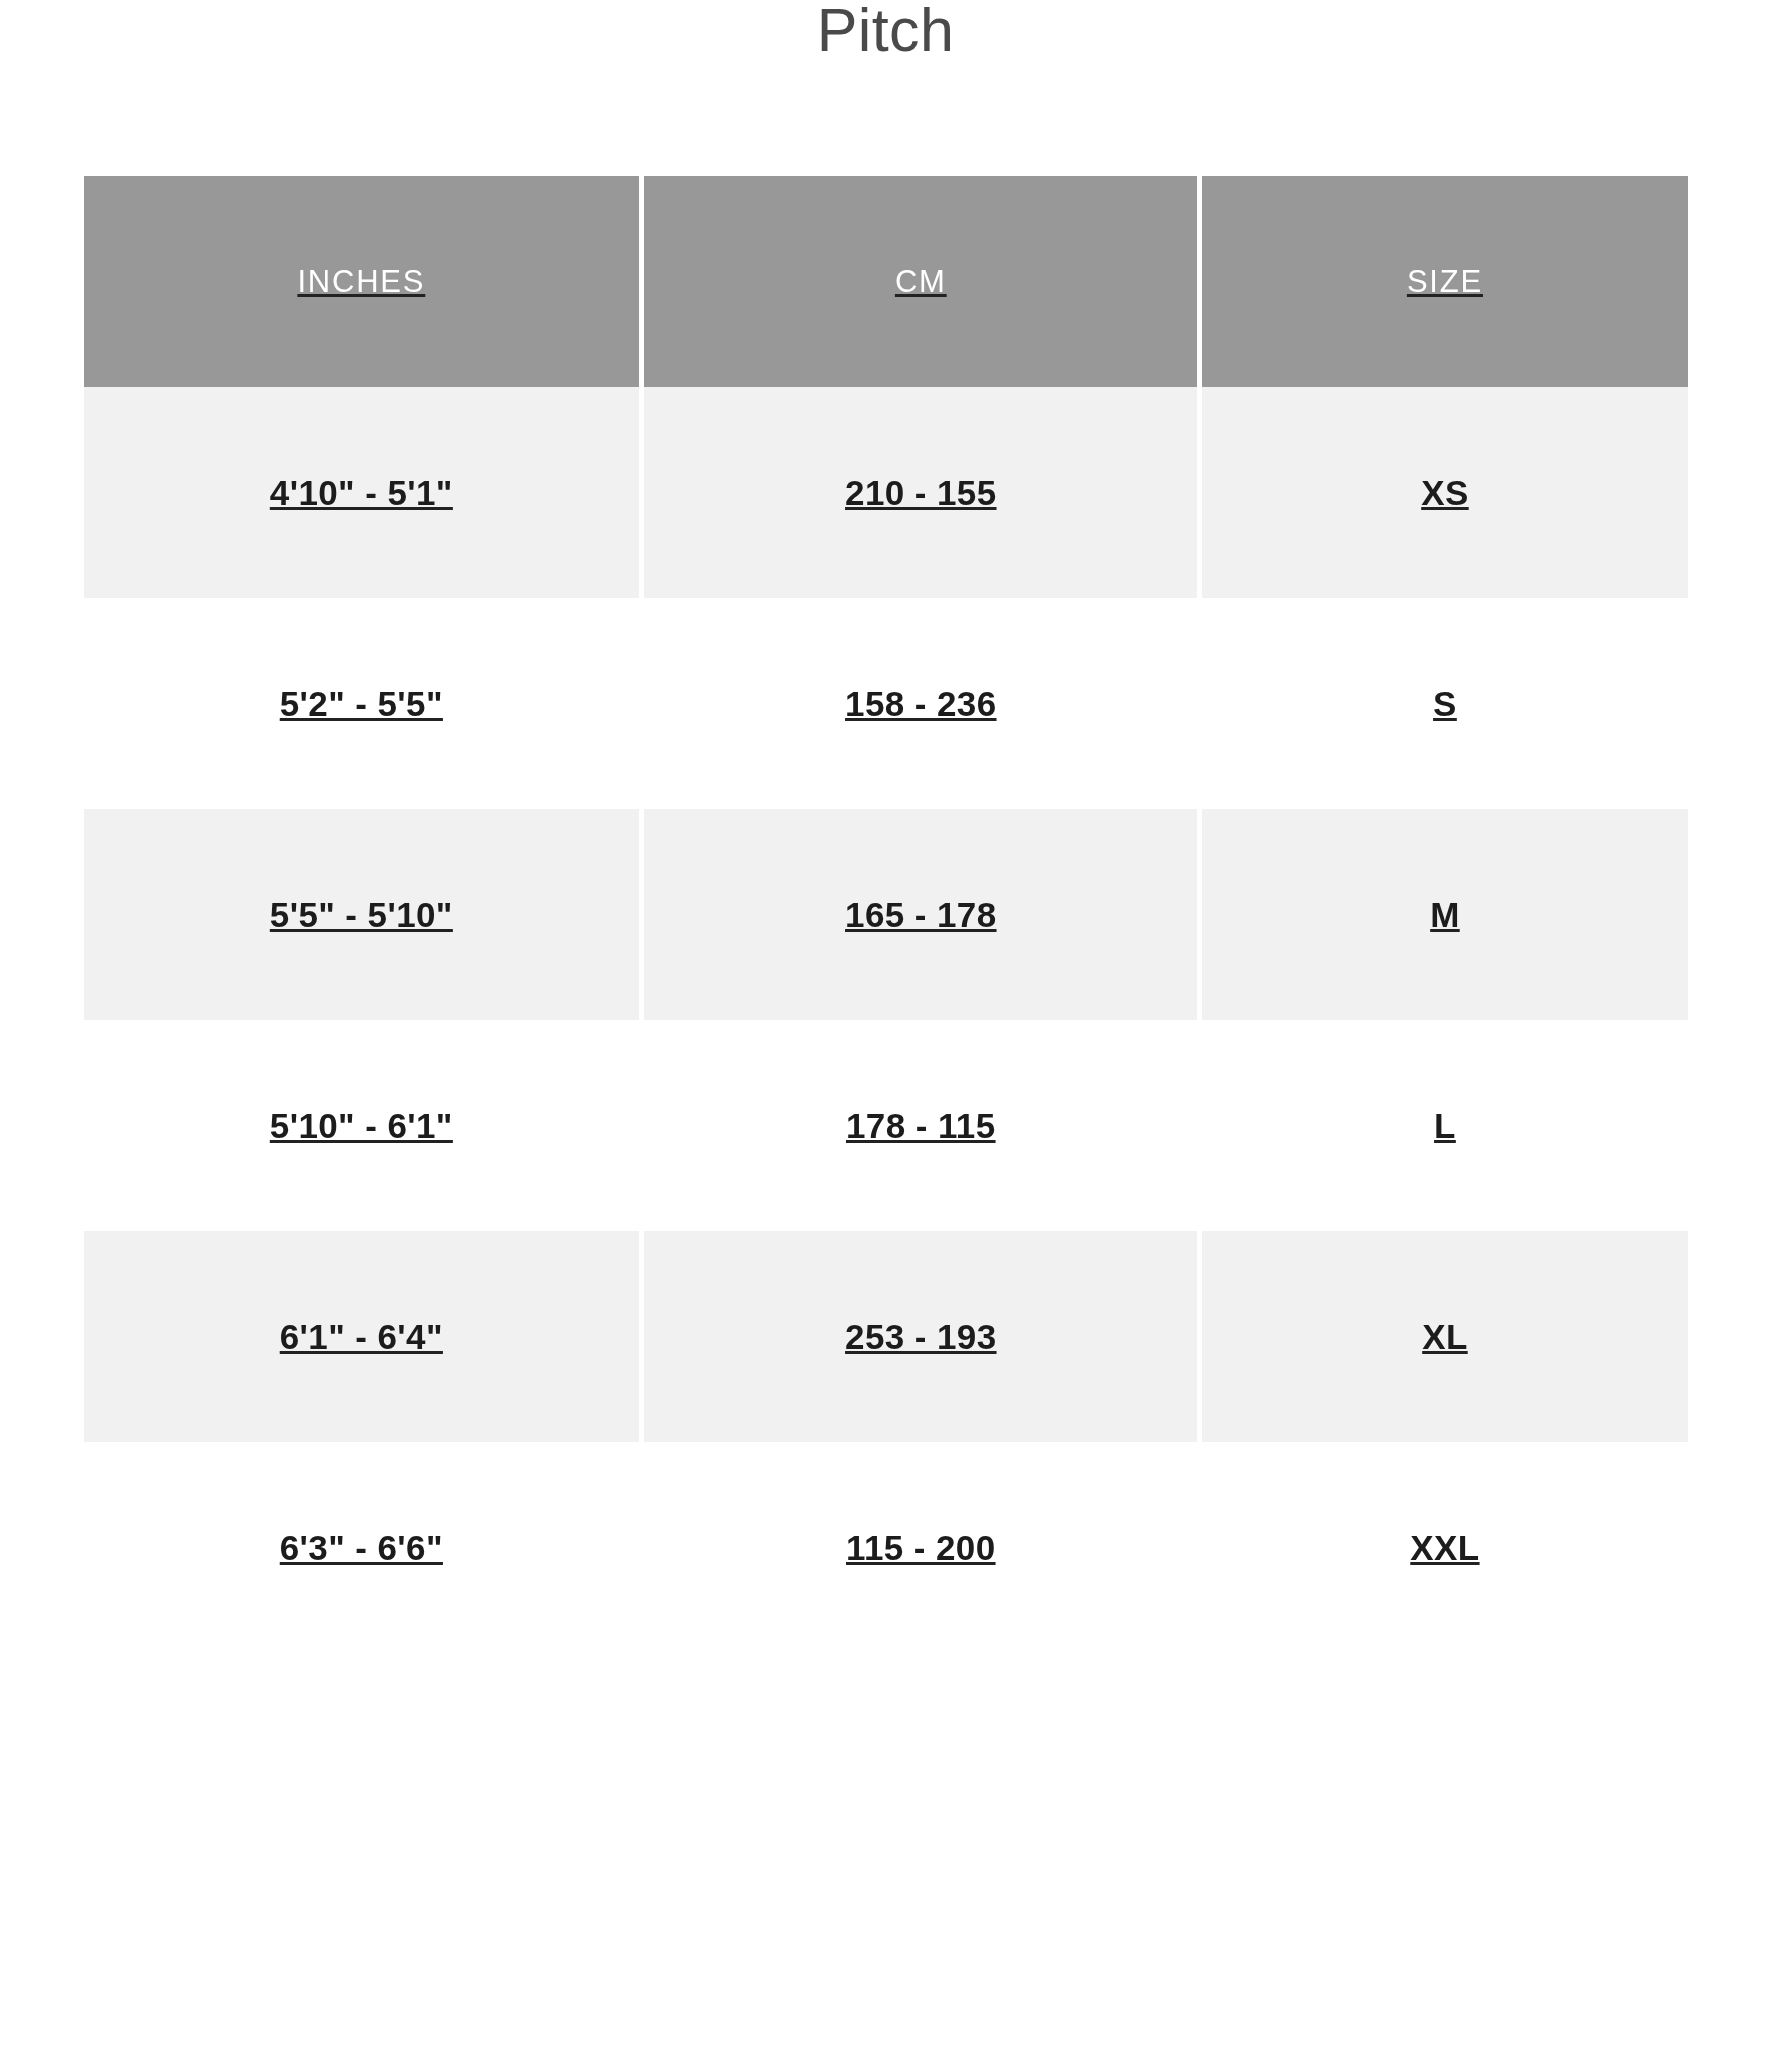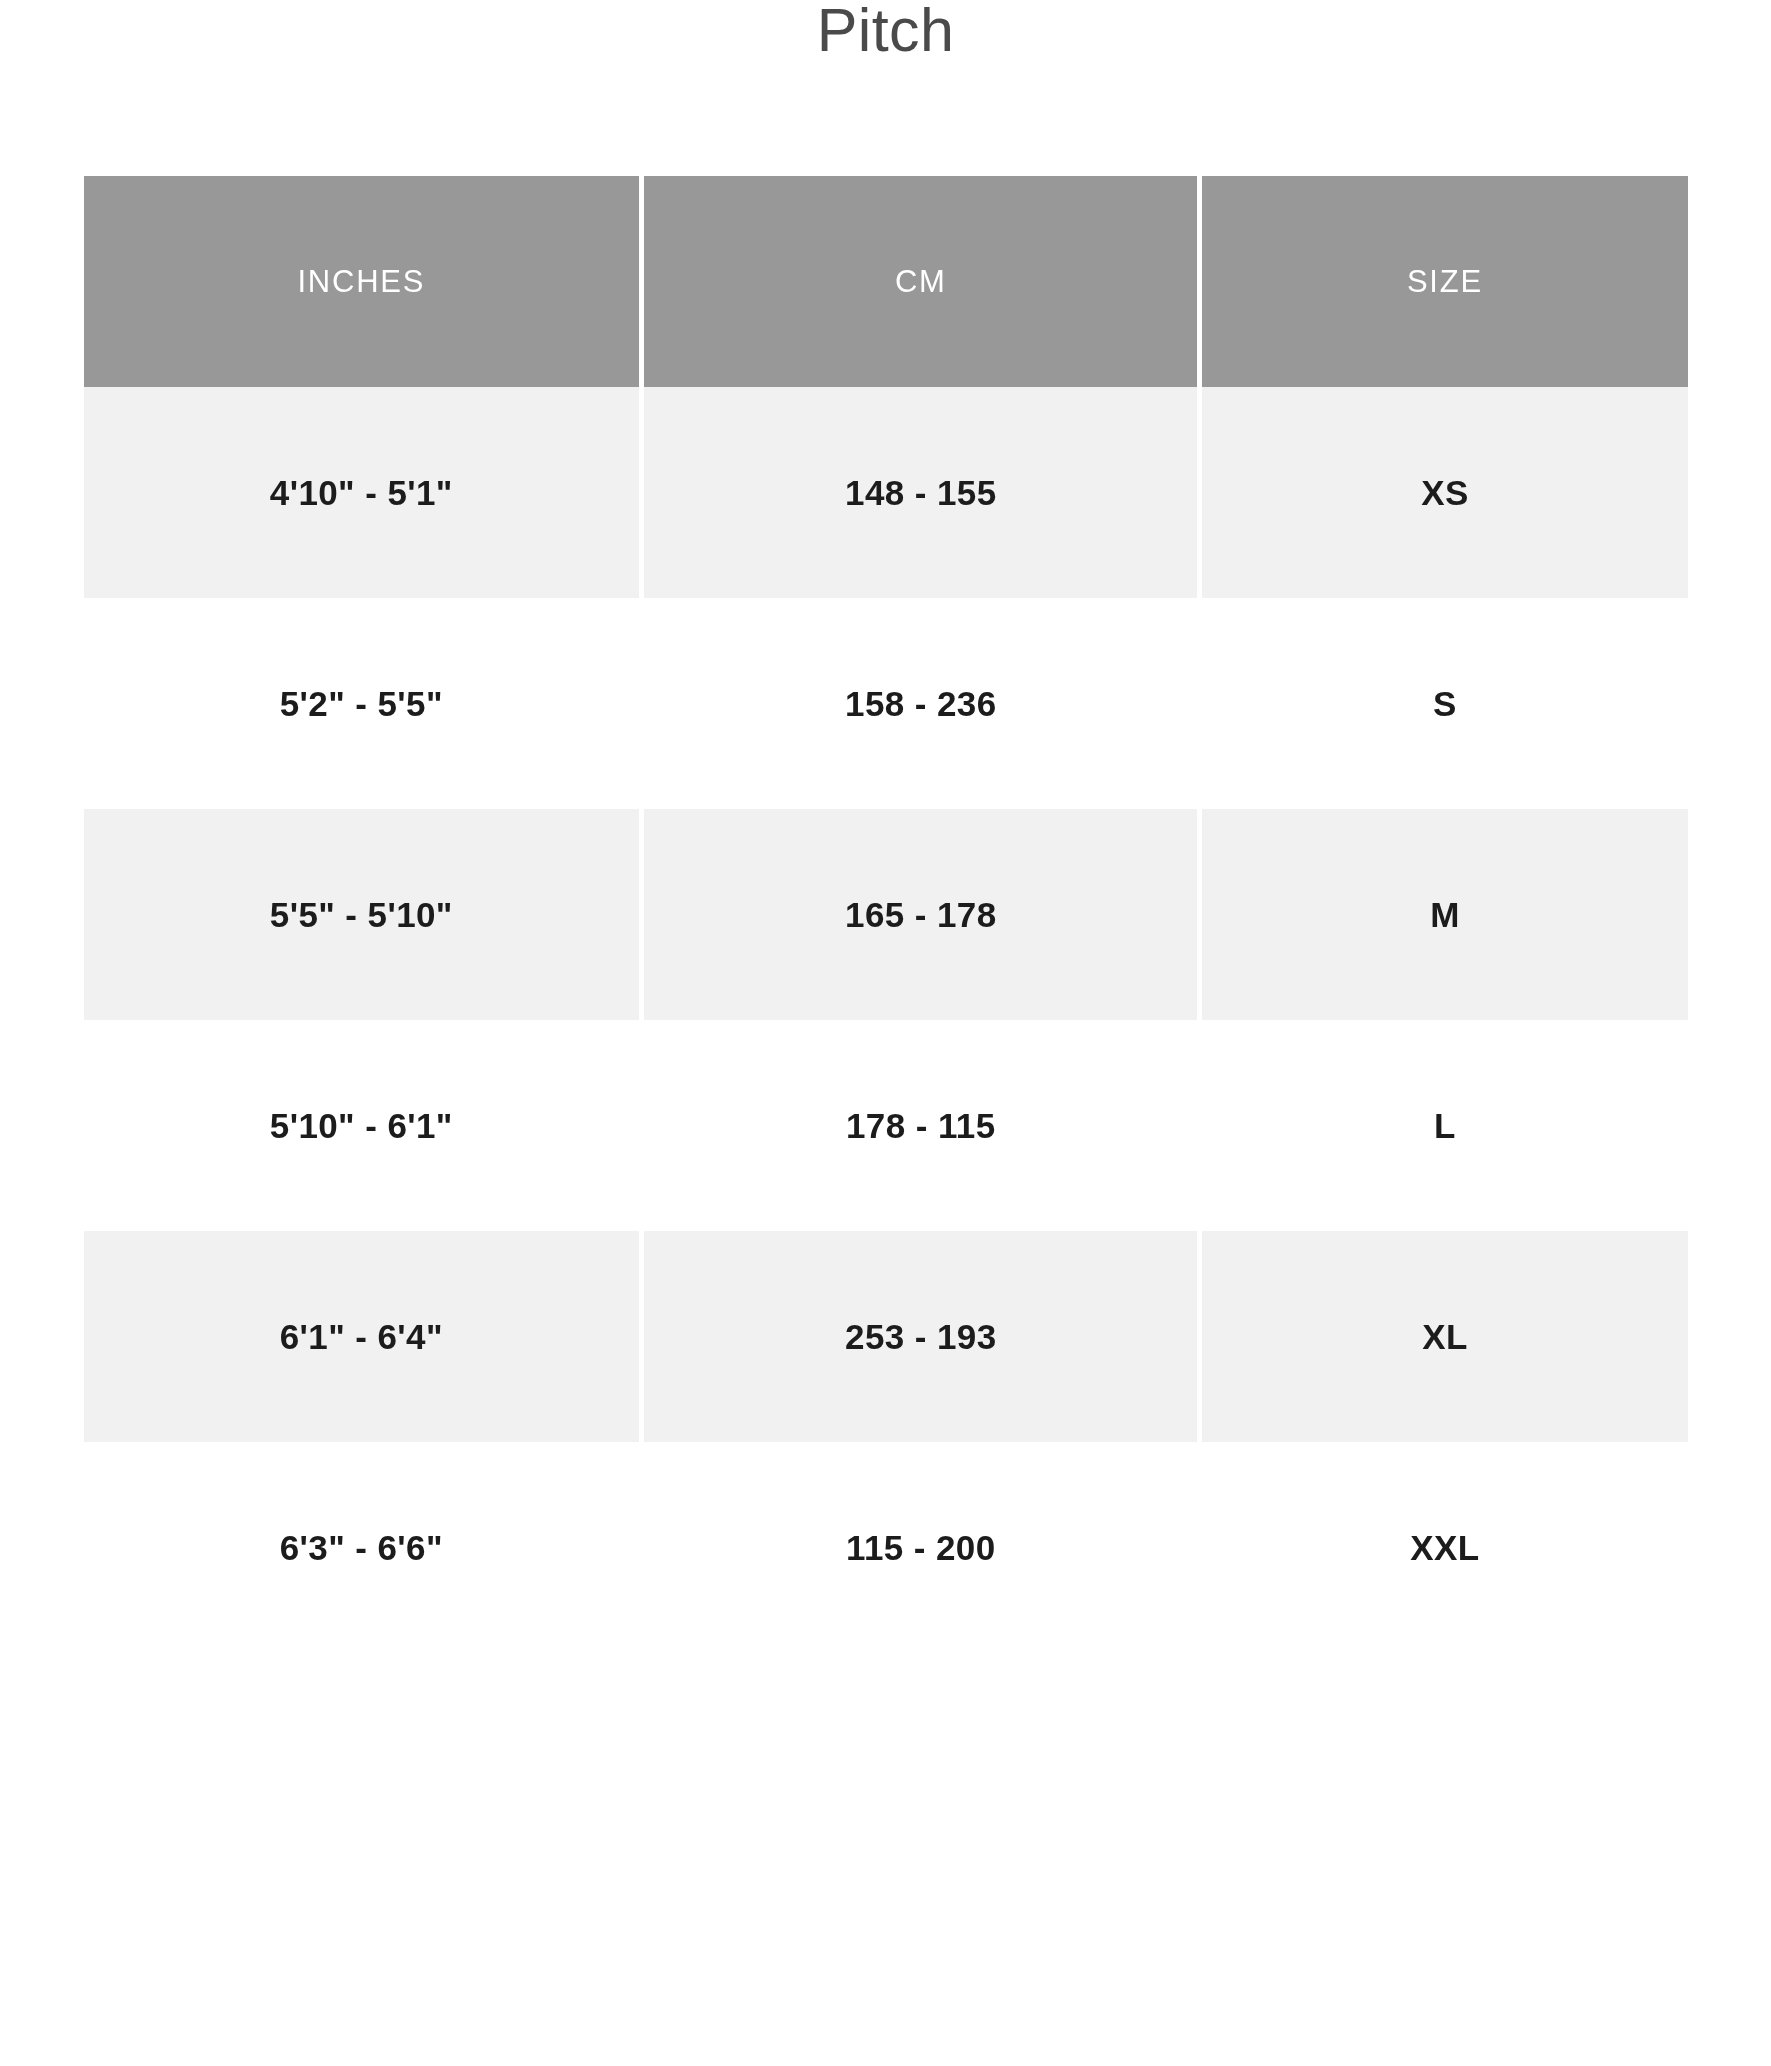--- a/index.html
+++ b/index.html
@@ -25,20 +25,21 @@
     font-size: 61px;
     font-weight: 400;
     color: #4a4a4a;
     letter-spacing: 0.4px;
     line-height: 1;
   }
   .table-wrap {
     margin: 15px auto;
     margin-top: 115px;
     width: 1604px;
+    text-decoration: underline;
   }
   table.size-chart {
     width: 100%;
     border-collapse: collapse;
     table-layout: fixed;
   }
   table.size-chart col.c1 { width: 34.8%; }
   table.size-chart col.c2 { width: 34.8%; }
   table.size-chart col.c3 { width: 30.4%; }
 
@@ -95,21 +96,21 @@
       <thead>
         <tr>
           <th>INCHES</th>
           <th>CM</th>
           <th>SIZE</th>
         </tr>
       </thead>
       <tbody>
         <tr class="shaded">
           <td>4'10" - 5'1"</td>
-          <td>148 - 155</td>
+          <td>210 - 155</td>
           <td>XS</td>
         </tr>
         <tr class="plain">
           <td>5'2" - 5'5"</td>
           <td>158 - 236</td>
           <td>S</td>
         </tr>
         <tr class="shaded">
           <td>5'5" - 5'10"</td>
           <td>165 - 178</td>

